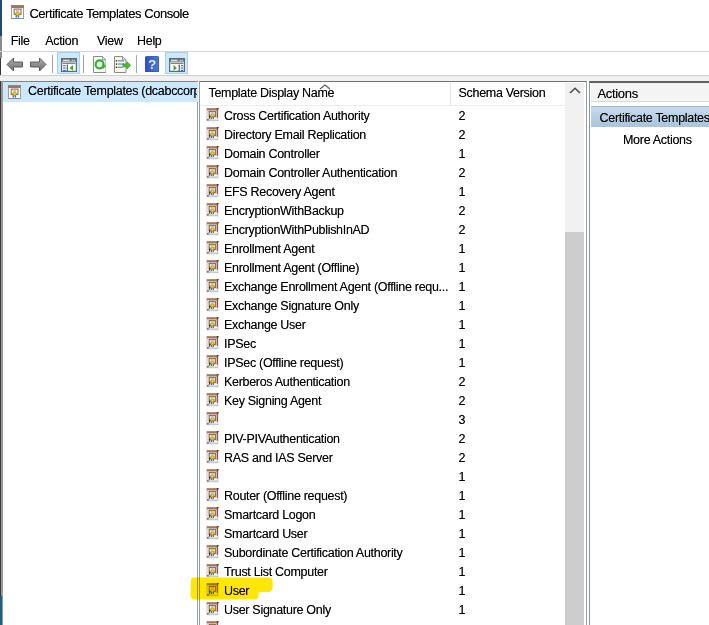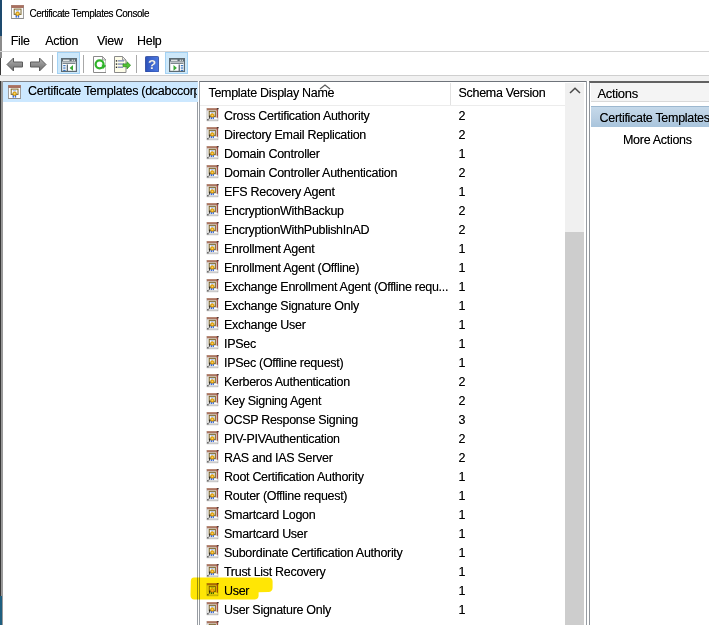--- a/index.html
+++ b/index.html
@@ -21,21 +21,21 @@
 <rect x="0.4" y="0.3" width="12.2" height="2.6" fill="#a06353"></rect>
 <rect x="0.4" y="0.3" width="12.2" height="1.2" fill="#b27f6e"></rect>
 <rect x="3.2" y="4.1" width="6.8" height="5.3" fill="#fff" stroke="#7c682c" stroke-width="1"></rect>
 <rect x="4.8" y="5.3" width="3.5" height="0.9" fill="#85a6dd"></rect>
 <rect x="4.6" y="9.6" width="1.35" height="3" fill="#2d65dd"></rect>
 <rect x="6.8" y="9.6" width="1.35" height="3" fill="#2d65dd"></rect>
 <circle cx="6.6" cy="8.7" r="1.95" fill="#edb41f" stroke="#a8790e" stroke-width="0.55"></circle>
 <circle cx="6.6" cy="8.7" r="0.75" fill="#f7d878"></circle>
 <path d="M0.5 13.5 L12.5 13.5" stroke="#8a8a8a" stroke-width="1"></path>
 </svg>
-<div class="abs" style="left:29.4px;top:7.3px;font-size:10px;letter-spacing:-0.45px;line-height:13px">Certificate Templates Console</div>
+<div class="abs" style="left:29.4px;top:7.3px;font-size:13px;letter-spacing:-0.45px;line-height:13px">Certificate Templates Console</div>
 
 <div class="abs" style="left:10.7px;top:35px;line-height:12px">File</div>
 <div class="abs" style="left:45.2px;top:35px;line-height:12px">Action</div>
 <div class="abs" style="left:97px;top:35px;line-height:12px">View</div>
 <div class="abs" style="left:137px;top:35px;line-height:12px">Help</div>
 <div class="abs" style="left:0;top:51px;width:709px;height:1px;background:#d4d4d4"></div>
 
 <svg class="abs" style="left:5.5px;top:56.5px" width="18" height="15" viewBox="0 0 18 15">
 <defs>
       <linearGradient id="ag" x1="0" y1="0" x2="0" y2="1">
@@ -456,21 +456,20 @@
 <rect x="4.5" y="4.3" width="3.4" height="0.9" fill="#8fabdf"></rect>
 <rect x="4.7" y="8.2" width="1.25" height="2.9" fill="#2e62d9"></rect>
 <rect x="6.65" y="8.2" width="1.25" height="2.9" fill="#2e62d9"></rect>
 <circle cx="6.3" cy="7.4" r="1.85" fill="#eda912" stroke="#bd8a10" stroke-width="0.5"></circle>
 <circle cx="6.3" cy="7.4" r="0.7" fill="#f6d66e"></circle>
 <path d="M2.2 11.7 L3.2 10.8 L3.8 7.4" stroke="#252525" stroke-width="0.9" fill="none"></path>
 <circle cx="2" cy="11.8" r="0.7" fill="#111"></circle>
 <rect x="2" y="11.4" width="8.9" height="0.8" fill="#c6c6c6"></rect>
 </svg>
 <div class="row" style="top:411px">
-    <span class="rn">OCSP Response Signing</span>
     <span class="rv">3</span>
   </div>
 <svg class="abs" style="left:206.3px;top:412.3px" width="12.6" height="13.6" viewBox="0 0 12.6 13.6">
 <rect x="1" y="0.4" width="10.9" height="12.4" fill="#fdfdfd" stroke="#a6a6a6" stroke-width="0.7"></rect>
 <rect x="0.9" y="0.2" width="11.2" height="2.1" fill="#a5705c"></rect>
 <rect x="0.9" y="0.2" width="11.2" height="1" fill="#bb8a78"></rect>
 <rect x="10.6" y="0.3" width="1.4" height="9.4" fill="#9c5044"></rect>
 <rect x="11.4" y="0" width="1.1" height="1.2" fill="#1d1d1d"></rect>
 <rect x="3.2" y="3.3" width="6.1" height="5.4" fill="#ffffff" stroke="#776228" stroke-width="1.1"></rect>
 <rect x="4.5" y="4.3" width="3.4" height="0.9" fill="#8fabdf"></rect>
@@ -516,21 +515,20 @@
 <rect x="4.5" y="4.3" width="3.4" height="0.9" fill="#8fabdf"></rect>
 <rect x="4.7" y="8.2" width="1.25" height="2.9" fill="#2e62d9"></rect>
 <rect x="6.65" y="8.2" width="1.25" height="2.9" fill="#2e62d9"></rect>
 <circle cx="6.3" cy="7.4" r="1.85" fill="#eda912" stroke="#bd8a10" stroke-width="0.5"></circle>
 <circle cx="6.3" cy="7.4" r="0.7" fill="#f6d66e"></circle>
 <path d="M2.2 11.7 L3.2 10.8 L3.8 7.4" stroke="#252525" stroke-width="0.9" fill="none"></path>
 <circle cx="2" cy="11.8" r="0.7" fill="#111"></circle>
 <rect x="2" y="11.4" width="8.9" height="0.8" fill="#c6c6c6"></rect>
 </svg>
 <div class="row" style="top:468px">
-    <span class="rn">Root Certification Authority</span>
     <span class="rv">1</span>
   </div>
 <svg class="abs" style="left:206.3px;top:469.3px" width="12.6" height="13.6" viewBox="0 0 12.6 13.6">
 <rect x="1" y="0.4" width="10.9" height="12.4" fill="#fdfdfd" stroke="#a6a6a6" stroke-width="0.7"></rect>
 <rect x="0.9" y="0.2" width="11.2" height="2.1" fill="#a5705c"></rect>
 <rect x="0.9" y="0.2" width="11.2" height="1" fill="#bb8a78"></rect>
 <rect x="10.6" y="0.3" width="1.4" height="9.4" fill="#9c5044"></rect>
 <rect x="11.4" y="0" width="1.1" height="1.2" fill="#1d1d1d"></rect>
 <rect x="3.2" y="3.3" width="6.1" height="5.4" fill="#ffffff" stroke="#776228" stroke-width="1.1"></rect>
 <rect x="4.5" y="4.3" width="3.4" height="0.9" fill="#8fabdf"></rect>
@@ -616,21 +614,21 @@
 <rect x="4.5" y="4.3" width="3.4" height="0.9" fill="#8fabdf"></rect>
 <rect x="4.7" y="8.2" width="1.25" height="2.9" fill="#2e62d9"></rect>
 <rect x="6.65" y="8.2" width="1.25" height="2.9" fill="#2e62d9"></rect>
 <circle cx="6.3" cy="7.4" r="1.85" fill="#eda912" stroke="#bd8a10" stroke-width="0.5"></circle>
 <circle cx="6.3" cy="7.4" r="0.7" fill="#f6d66e"></circle>
 <path d="M2.2 11.7 L3.2 10.8 L3.8 7.4" stroke="#252525" stroke-width="0.9" fill="none"></path>
 <circle cx="2" cy="11.8" r="0.7" fill="#111"></circle>
 <rect x="2" y="11.4" width="8.9" height="0.8" fill="#c6c6c6"></rect>
 </svg>
 <div class="row" style="top:563px">
-    <span class="rn">Trust List Recovery</span>
+    <span class="rn">Trust List Computer</span>
     <span class="rv">1</span>
   </div>
 <svg class="abs" style="left:206.3px;top:564.3px" width="12.6" height="13.6" viewBox="0 0 12.6 13.6">
 <rect x="1" y="0.4" width="10.9" height="12.4" fill="#fdfdfd" stroke="#a6a6a6" stroke-width="0.7"></rect>
 <rect x="0.9" y="0.2" width="11.2" height="2.1" fill="#a5705c"></rect>
 <rect x="0.9" y="0.2" width="11.2" height="1" fill="#bb8a78"></rect>
 <rect x="10.6" y="0.3" width="1.4" height="9.4" fill="#9c5044"></rect>
 <rect x="11.4" y="0" width="1.1" height="1.2" fill="#1d1d1d"></rect>
 <rect x="3.2" y="3.3" width="6.1" height="5.4" fill="#ffffff" stroke="#776228" stroke-width="1.1"></rect>
 <rect x="4.5" y="4.3" width="3.4" height="0.9" fill="#8fabdf"></rect>

